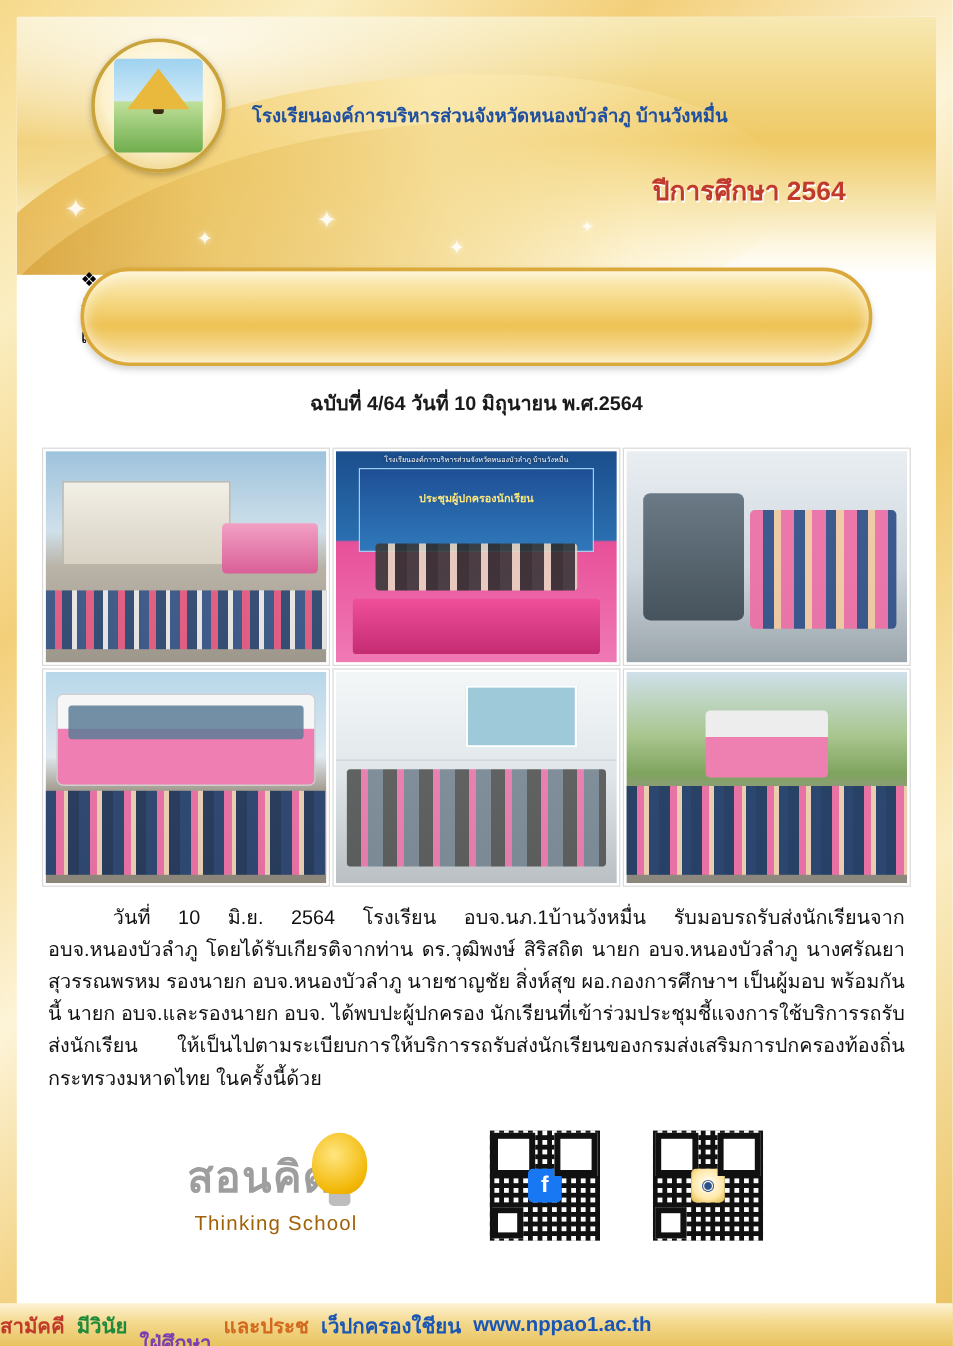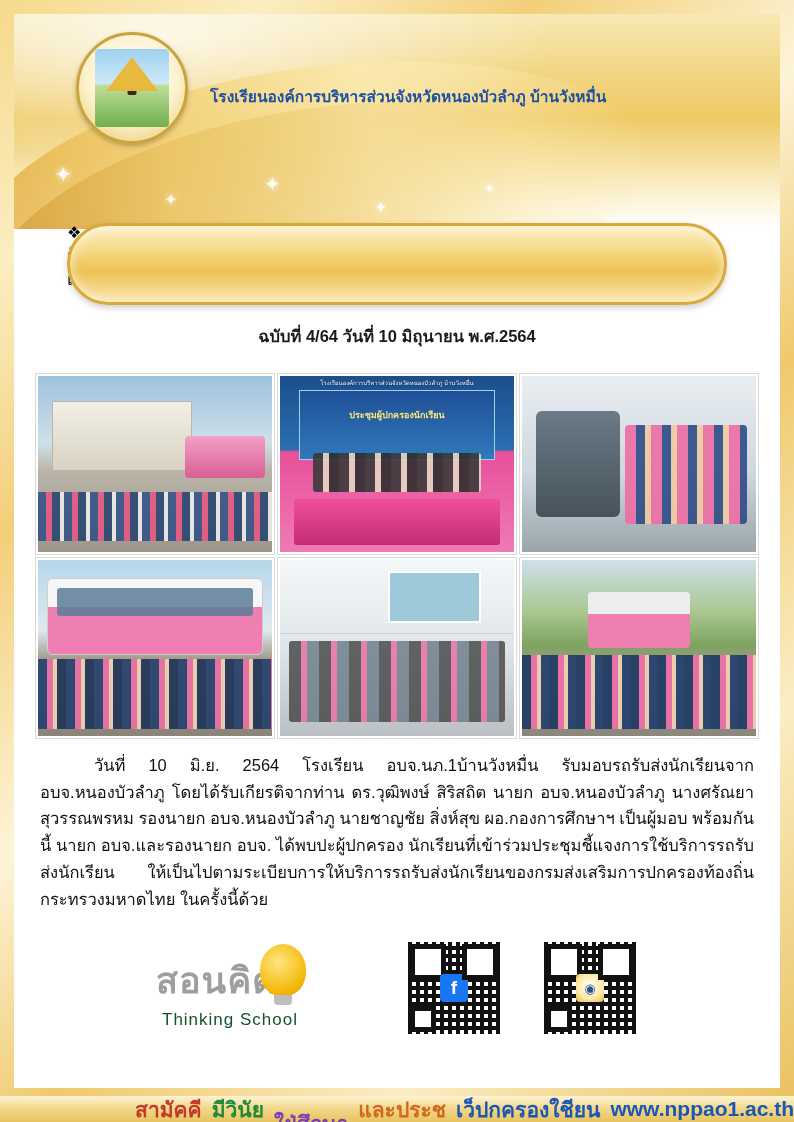--- a/index.html
+++ b/index.html
@@ -252,21 +252,21 @@
     background: radial-gradient(circle at 40% 35%, #ffe680, #f2b705 70%, #d79a00 100%);
     border-radius: 50% 50% 45% 45%;
   }
   .thinking-logo .bulb:after {
     content:"";
     position:absolute; left:50%; bottom:-9px; transform:translateX(-50%);
     width: 18px; height: 10px; background:#bdbdbd; border-radius:0 0 4px 4px;
   }
   .thinking-logo .en {
     position: absolute; left: 6px; bottom: 6px;
-    font-size: 17px; color: #14532d; letter-spacing: 1px;
+    font-size: 17px; color: #a16207; letter-spacing: 1px;
   }
   .qr {
     width: 96px; height: 96px;
     background-color: #fff;
     background-image:
       repeating-linear-gradient(90deg, #111 0 4px, transparent 4px 8px),
       repeating-linear-gradient(0deg, #111 0 4px, transparent 4px 8px);
     background-size: 8px 8px, 8px 8px;
     position: relative;
     border: 2px solid #fff;
@@ -291,26 +291,26 @@
   .qr.fb .center-badge { background:#1877f2; color:#fff; }
   .qr.site .center-badge {
     background: radial-gradient(circle at 50% 45%, #fff 0%, #ffe9a8 60%, #e0b43c 100%);
     color:#2a4f8f; font-size:13px;
   }
 
   
   .bottom-bar {
     position: absolute;
     left: 0; right: 0; bottom: 0;
-    height: 26px;
+    height: 36px;
     display: flex;
     align-items: center;
-    justify-content: flex-end;
+    justify-content: flex-start;
     gap: 10px;
-    font-size: 21px;
+    font-size: 17px;
     font-weight: bold;
     background: linear-gradient(180deg, #fdf3d4 0%, #f3d88d 45%, #e8c35f 100%);
   }
   .bottom-bar .w1 { color:#c0392b; }
   .bottom-bar .w2 { color:#1f8b3a; }
   .bottom-bar .w3 { color:#7b3fb5;margin-top:28px; }
   .bottom-bar .w4 { color:#d2691e; }
   .bottom-bar .w5 { color:#1a57b5; }
   .bottom-bar .w6 { color:#1a57b5; }
 </style>
@@ -329,20 +329,21 @@
       <span class="sparkle" style="left:360px; top:186px;">✦</span>
       <span class="sparkle" style="left:470px; top:168px; font-size:13px;">✦</span>
 
       <div class="logo">
         <div class="emblem">
           <div class="figure"></div>
         </div>
       </div>
 
       <div class="head-sub1">โรงเรียนองค์การบริหารส่วนจังหวัดหนองบัวลำภู  บ้านวังหมื่น</div>
+      <div class="head-year">ปีการศึกษา 2564</div>
     </div>
 
     <div class="ribbon-wrap">
       <div class="ribbon"></div>
       <span class="deco l">❖</span>
       <span class="deco r">❖</span>
       <div class="line1">รับมอบรถรับส่งนักเรียนจาก อบจ.หนองบัวลำภู</div>
       <div class="line2">และประชุมผู้ปกครองใช้บริการรถรับส่งนักเรียน</div>
     </div>
 

